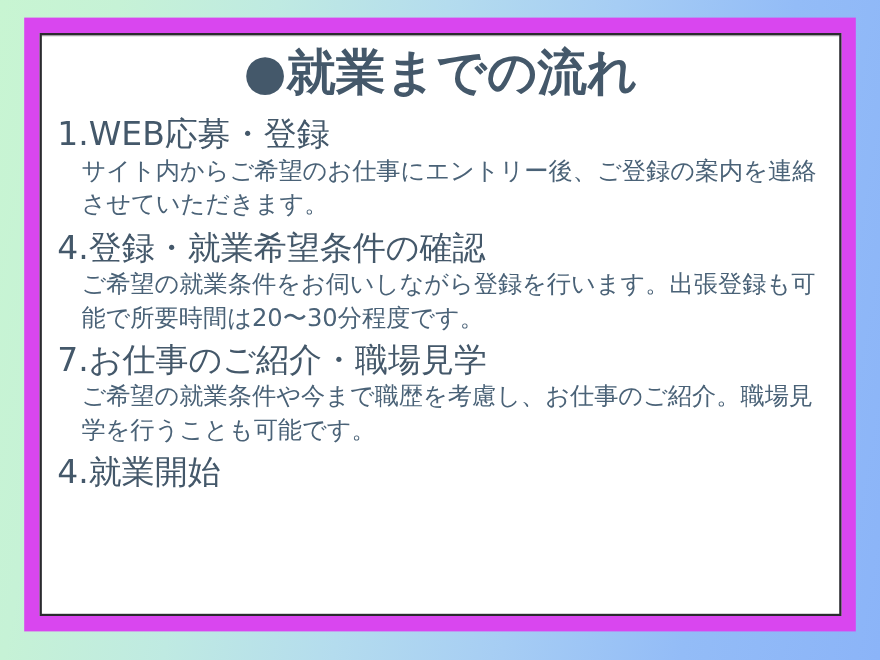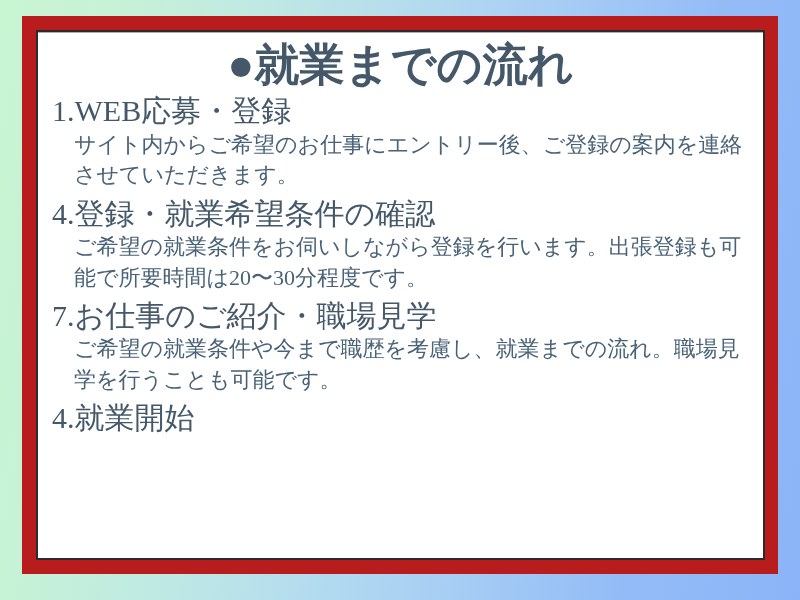--- a/index.html
+++ b/index.html
@@ -22,22 +22,21 @@
                 #8bb4f8 100%);
   }
 
   
   #slide-card {
     position: absolute;
     left: 22px;
     top: 16px;
     width: 756px;
     height: 558px;
-    background: #b91c1c;
-    font-family: Liberation Serif, serif;
+    background: #d946ef;
   }
 
   
   #content-frame {
     position: absolute;
     left: 14px;
     top: 14px;
     width: 729px;
     height: 530px;
     border: 2.5px solid #2b2b2f;
@@ -60,21 +59,21 @@
     color: #44586a;
     font-size: 45px;
     font-weight: bold;
     letter-spacing: 0px;
     line-height: 1.05;
     white-space: nowrap;
   }
 
   
   #steps-list {
-    margin-top: 4px;
+    margin-top: 16px;
     padding: 0 12px 0 14px;
     list-style: none;
   }
 
   .step-item { margin-bottom: 5px; }
 
   .step-heading {
     color: #44586a;
     font-size: 30px;
     font-weight: 500;
@@ -107,21 +106,21 @@
         <div class="step-body">サイト内からご希望のお仕事にエントリー後、ご登録の案内を連絡させていただきます。</div>
       </li>
 
       <li class="step-item">
         <div class="step-heading">4.登録・就業希望条件の確認</div>
         <div class="step-body">ご希望の就業条件をお伺いしながら登録を行います。出張登録も可能で所要時間は20〜30分程度です。</div>
       </li>
 
       <li class="step-item">
         <div class="step-heading">7.お仕事のご紹介・職場見学</div>
-        <div class="step-body">ご希望の就業条件や今まで職歴を考慮し、就業までの流れ。職場見学を行うことも可能です。</div>
+        <div class="step-body">ご希望の就業条件や今まで職歴を考慮し、お仕事のご紹介。職場見学を行うことも可能です。</div>
       </li>
 
       <li class="step-item">
         <div class="step-heading">4.就業開始</div>
       </li>
 
     </ul>
   </div>
 </div>
 

